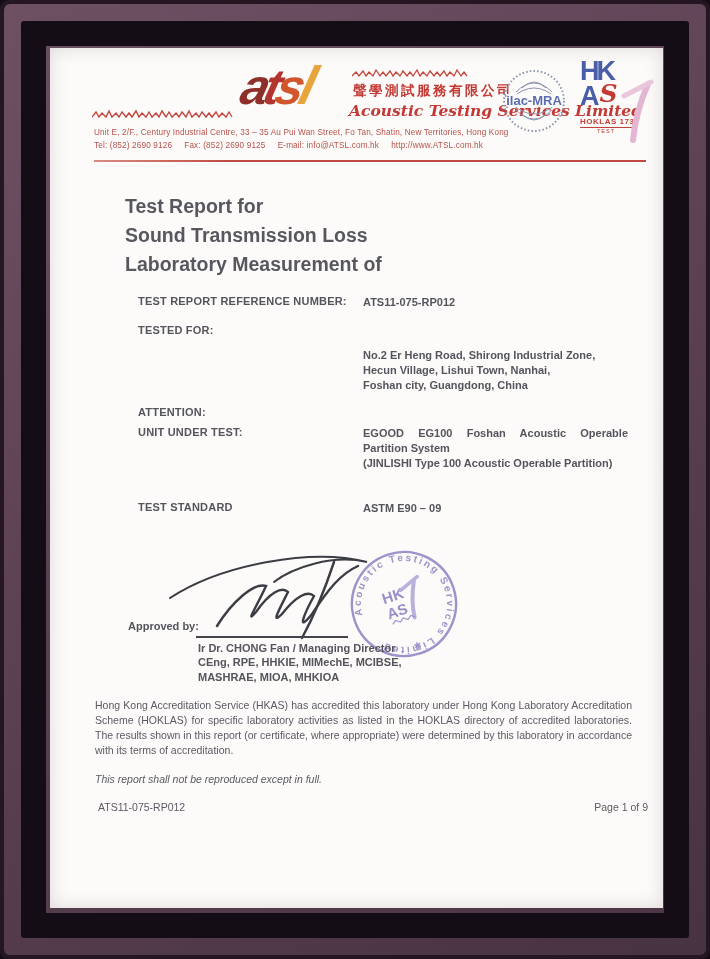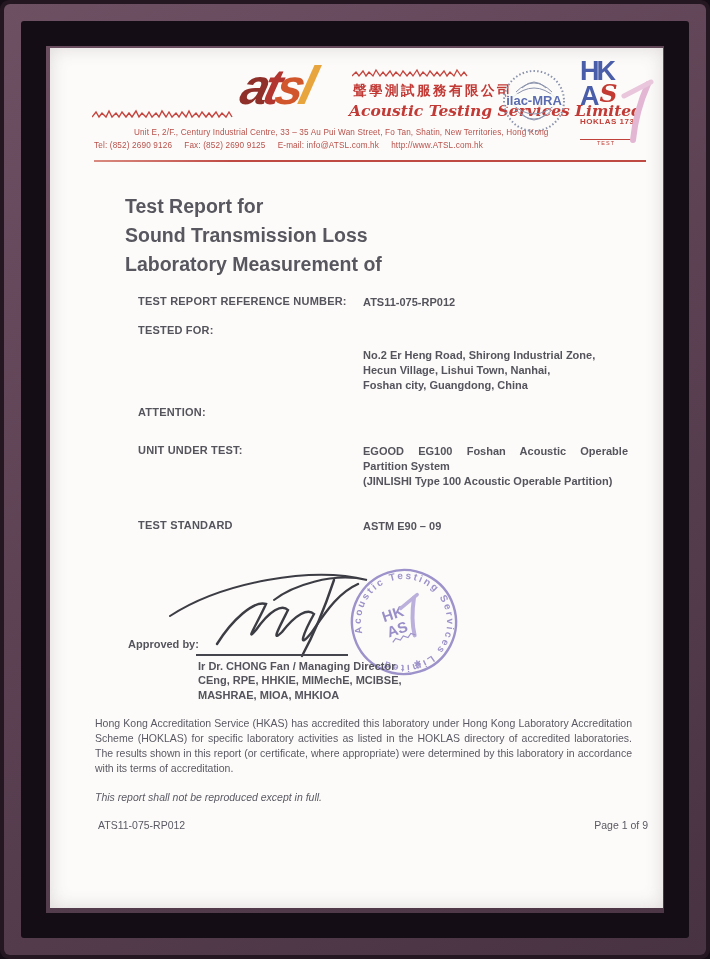--- a/index.html
+++ b/index.html
@@ -34,24 +34,24 @@
     font-style:italic;font-weight:bold;font-size:15.5px;color:#c23a36;white-space:nowrap;}
   .ilac{position:absolute;left:452px;top:20px;}
   .hkas{position:absolute;left:530px;top:12px;width:80px;}
   .hkas-hk{font-weight:900;font-size:27px;line-height:.82;color:#4a5da8;letter-spacing:-3px;}
   .hkas-row2{position:relative;height:28px;}
   .hkas-a{font-weight:900;font-size:27px;line-height:.9;color:#4a5da8;letter-spacing:-3px;display:inline-block;}
   .hkas-s{font-family:"DejaVu Serif",serif;font-style:italic;font-weight:bold;font-size:25px;
     color:#c33a32;display:inline-block;margin-left:3px;position:relative;top:-3px;}
   .hkas-tick{position:absolute;right:6px;top:-4px;}
   .hoklas{margin-top:5px;display:inline-block;font-size:8px;font-weight:bold;color:#c0403a;
-    letter-spacing:.5px;border-bottom:1.5px solid #c0403a;padding-bottom:13px;}
+    letter-spacing:.5px;border-bottom:1.5px solid #c0403a;padding-bottom:1px;}
   .hoklas-test{font-size:5.5px;color:#c0403a;text-align:center;width:52px;letter-spacing:1px;}
   .addr{position:absolute;left:44px;font-size:8.2px;color:#b8504a;letter-spacing:.15px;white-space:nowrap;}
-  .addr1{top:80px;margin-left:40px;} .addr2{top:93px;}
+  .addr1{top:80px;} .addr2{top:93px;}
   .red-rule{position:absolute;left:44px;top:112px;width:552px;height:2px;
     background:linear-gradient(to right,#d98a80,#bf4a44 25%,#bf4a44);}
   
   .doc-title{margin:26px 0 0 75px;font-size:19.5px;font-weight:bold;color:#58575f;line-height:29px;}
   
   .fields{margin-top:16px;}
   .row{display:flex;padding-left:88px;margin-bottom:12px;}
   .row .label{width:225px;flex-shrink:0;font-weight:bold;font-size:11px;letter-spacing:.2px;}
   .row .value{width:265px;font-weight:bold;font-size:11px;line-height:1.35;}
   .multiline{white-space:pre-line;}
@@ -146,21 +146,21 @@
     </div>
     <div class="row">
       <div class="label">TESTED FOR:</div>
     </div>
     <div class="row" style="margin-bottom:14px;">
       <div class="label"></div>
       <div class="value multiline">No.2 Er Heng Road, Shirong Industrial Zone,
 Hecun Village, Lishui Town, Nanhai,
 Foshan city, Guangdong, China</div>
     </div>
-    <div class="row" style="margin-bottom:26px;">
+    <div class="row" style="margin-bottom:8px;">
       <div class="label">ATTENTION:</div>
     </div>
     <div class="row" style="margin-bottom:0;">
       <div class="label">UNIT UNDER TEST:</div>
       <div class="value">
         <div class="justified">EGOOD EG100 Foshan Acoustic Operable Partition System</div>
         <div class="justified">(JINLISHI Type 100 Acoustic Operable Partition)</div>
       </div>
     </div>
     <div class="row gap-lg">

